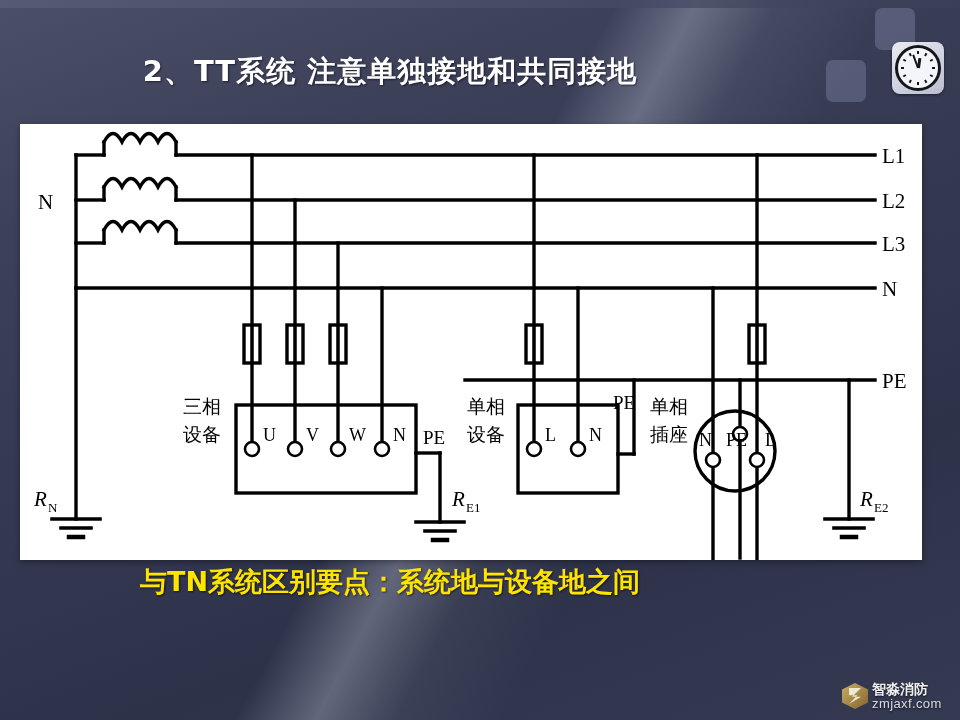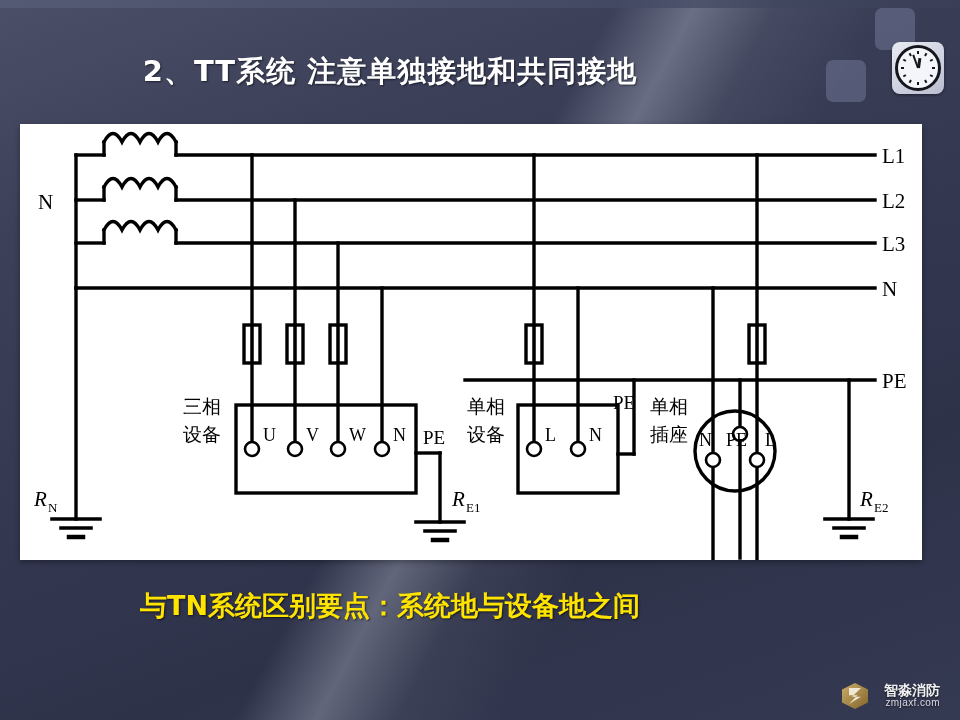--- a/index.html
+++ b/index.html
@@ -52,21 +52,21 @@
 
   
   #panel{
     position:absolute;left:20px;top:124px;width:902px;height:436px;
     background:#ffffff;box-shadow:0 2px 6px rgba(0,0,0,.35);
   }
   #panel svg{display:block;}
 
   
   #caption{
-    position:absolute;left:140px;top:588px;width:760px;
+    position:absolute;left:140px;top:564px;width:760px;
     color:#ffe400;font-size:27px;font-weight:bold;line-height:36px;
     text-shadow:1px 1px 2px rgba(0,0,0,.6);
     font-family:"DejaVu Sans","Liberation Sans",sans-serif;
   }
 
   
   #watermark{
     position:absolute;left:842px;top:676px;width:118px;height:40px;
     display:flex;align-items:center;opacity:.92;
   }
@@ -74,22 +74,22 @@
     width:26px;height:26px;flex:none;position:relative;margin-right:4px;
     background:linear-gradient(135deg,#d8b66a,#8a6a28);
     clip-path:polygon(50% 0%,100% 25%,100% 75%,50% 100%,0% 75%,0% 25%);
   }
   .wm-logo::after{
     content:"";position:absolute;left:7px;top:5px;width:12px;height:16px;
     background:#fdf6e0;clip-path:polygon(0% 0%,100% 0%,25% 55%,100% 55%,0% 100%,70% 45%,0% 45%);
   }
   .wm-text{line-height:1.05;}
   .wm-name{color:#ffffff;font-size:14px;font-weight:bold;font-family:"DejaVu Sans",sans-serif;
-           text-shadow:0 1px 2px rgba(0,0,0,.8);margin-left:12px;}
-  .wm-url{color:#e6e6ee;font-size:10px;letter-spacing:.4px;font-family:"Liberation Sans",sans-serif;
+           text-shadow:0 1px 2px rgba(0,0,0,.8);}
+  .wm-url{color:#e6e6ee;font-size:13px;letter-spacing:.4px;font-family:"Liberation Sans",sans-serif;
           text-shadow:0 1px 2px rgba(0,0,0,.8);text-align:right;}
 
   
   .lbl{font-family:"Liberation Serif","DejaVu Serif",serif;fill:#000;}
   .cn{font-family:"DejaVu Sans","Liberation Sans",sans-serif;fill:#000;}
 </style>
 </head>
 <body>
 
 <div id="slide">

